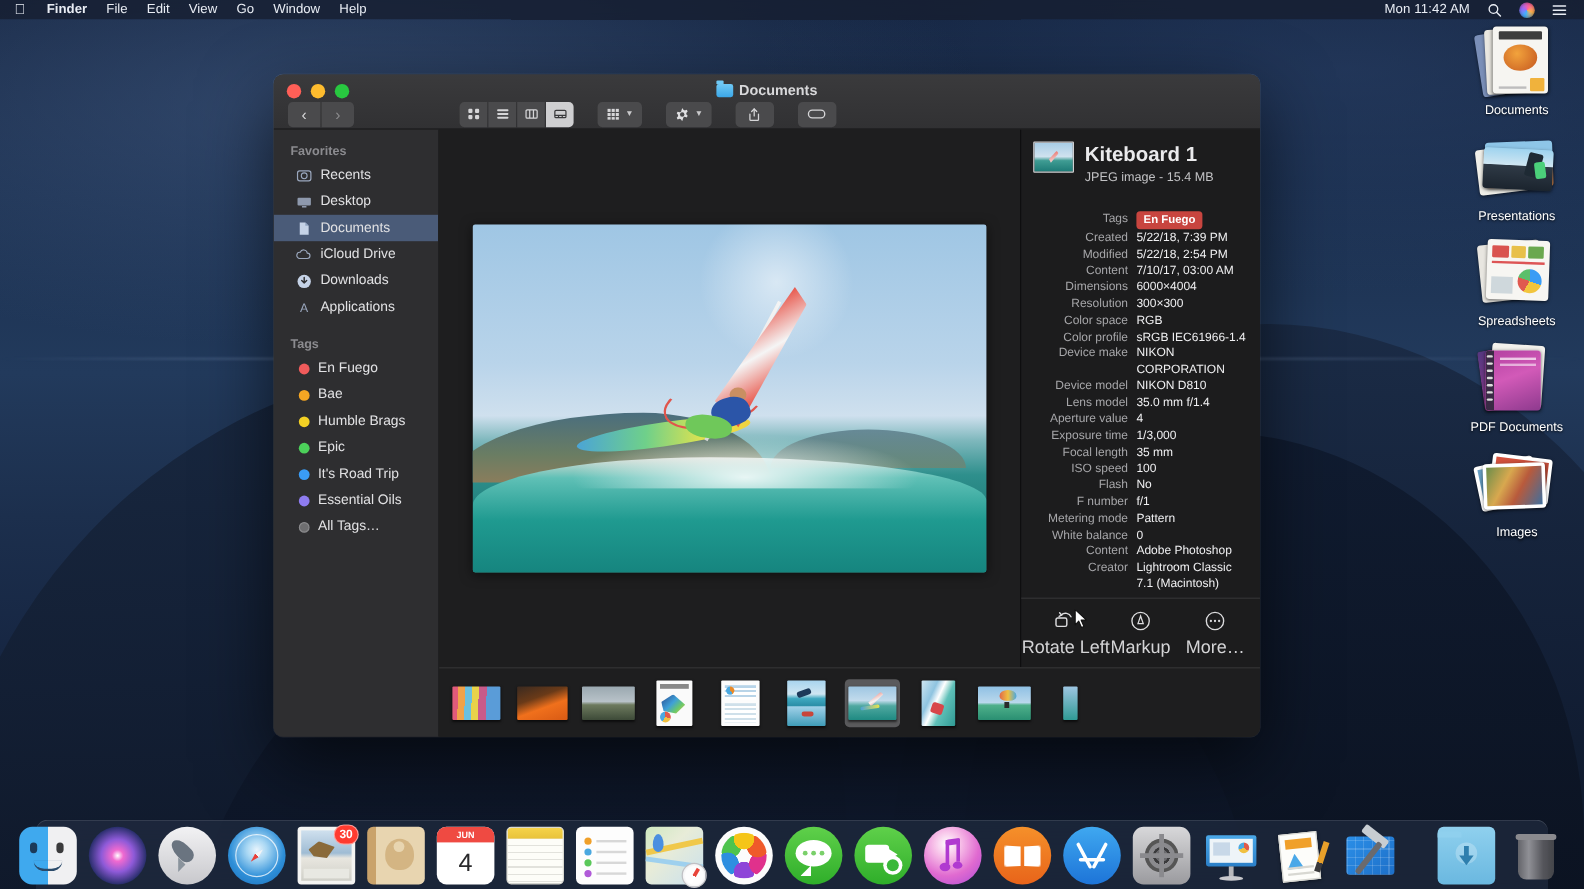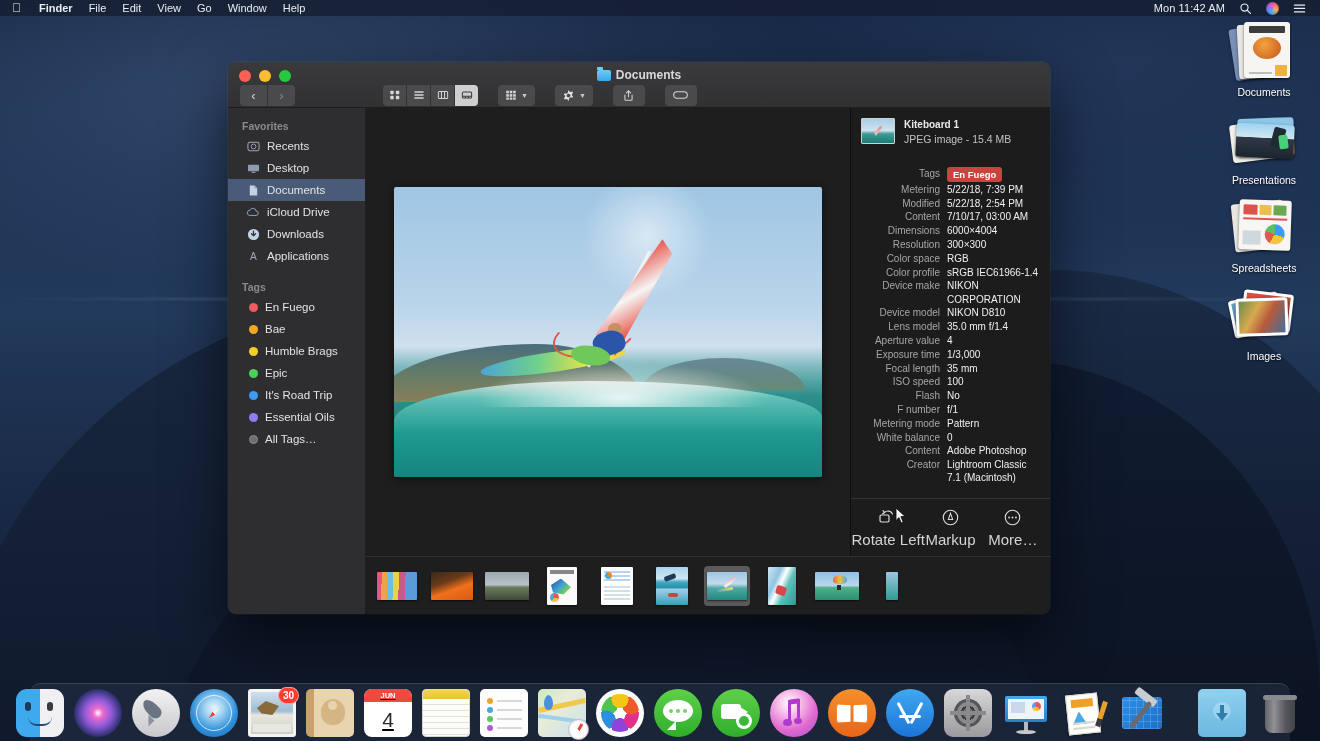--- a/index.html
+++ b/index.html
@@ -258,21 +258,21 @@
   #thumb {
     width: 34px; height: 26px; border: 1.5px solid #d0d0d2; border-radius: 1px;
     background: linear-gradient(to bottom, #a8cde6 0%, #cfe2ef 48%, #3f9c93 62%, #1d7a76 100%);
     flex: 0 0 34px; position: relative; overflow: hidden;
   }
   #thumb::after {
     content:""; position:absolute; left:38%; top:28%; width:8px; height:10px;
     background: linear-gradient(160deg,#e8615a,#f3f3f3);
     clip-path: polygon(80% 0, 100% 20%, 20% 100%, 0 70%);
   }
-  #infoname { color: #eaeaec; font-size: 10px; font-weight: 600; line-height: 1.3; }
+  #infoname { color: #eaeaec; font-size: 17px; font-weight: 600; line-height: 1.3; }
   #infosub { color: #c2c2c4; font-size: 10.5px; margin-top: 2px; }
 
   #metatable { padding: 22px 10px 10px 4px; overflow: hidden; flex: 1; }
   .mrow { display: flex; font-size: 10px; line-height: 13.2px; margin-bottom: 0.6px; }
   .mkey { width: 92px; flex: 0 0 92px; text-align: right; color: #a6a6a9; padding-right: 7px; }
   .mval { color: #f0f0f2; flex: 1; word-break: break-word; }
   .tagchip {
     display: inline-block; background: #c8453f; color: #fff;
     border-radius: 3px; padding: 1px 6px; font-size: 9.5px; font-weight: 600;
   }
@@ -401,20 +401,34 @@
         <div style="position:absolute;left:20px;top:5px;width:12px;height:10px;background:#e8c04a;border-radius:1px;"></div>
         <div style="position:absolute;left:34px;top:5px;width:13px;height:10px;background:#6aa84f;border-radius:1px;"></div>
         <div style="position:absolute;left:4px;top:18px;right:4px;height:2px;background:#d55;"></div>
         <div style="position:absolute;left:26px;top:24px;width:20px;height:20px;border-radius:50%;background:conic-gradient(#3a9cf5 0 30%,#f2c53d 30% 58%,#e0594f 58% 80%,#5bbf6a 80% 100%);"></div>
         <div style="position:absolute;left:4px;bottom:5px;width:18px;height:14px;background:#cfd8dc;"></div>
       </div>
     </div>
     <div class="lbl">Spreadsheets</div>
   </div>
 
+  <div class="dicon">
+    <div class="art">
+      <div class="stack" style="left:6px;top:6px;width:44px;height:50px;background:#2b2b33;transform:rotate(-8deg);overflow:hidden;">
+        <div style="position:absolute;inset:0;background:linear-gradient(150deg,#5b3a8e,#c13fa0);opacity:.85;"></div>
+      </div>
+      <div class="stack" style="left:14px;top:3px;width:44px;height:52px;background:#f2f1ec;transform:rotate(4deg);"></div>
+      <div class="stack" style="left:10px;top:8px;width:46px;height:50px;background:linear-gradient(160deg,#b13fa0 0%,#d25ab8 45%,#8e3a8e 100%);overflow:hidden;">
+        <div style="position:absolute;left:0;top:0;bottom:0;width:7px;background:#3a2a45;"></div>
+        <div style="position:absolute;left:1px;top:4px;width:5px;height:2px;background:#ddd;border-radius:1px;box-shadow:0 6px 0 #ddd,0 12px 0 #ddd,0 18px 0 #ddd,0 24px 0 #ddd,0 30px 0 #ddd,0 36px 0 #ddd;"></div>
+        <div style="position:absolute;left:12px;top:6px;right:4px;height:2px;background:rgba(255,255,255,.7);box-shadow:0 5px 0 rgba(255,255,255,.55);"></div>
+      </div>
+    </div>
+    <div class="lbl">PDF Documents</div>
+  </div>
 
   <div class="dicon">
     <div class="art">
       <div class="stack" style="left:3px;top:12px;width:50px;height:38px;background:#fff;transform:rotate(-12deg);padding:3px;">
         <div style="width:100%;height:100%;background:linear-gradient(160deg,#6ba3c8,#3f6f8e);"></div>
       </div>
       <div class="stack" style="left:14px;top:8px;width:50px;height:38px;background:#fff;transform:rotate(7deg);padding:3px;">
         <div style="width:100%;height:100%;background:linear-gradient(160deg,#d8543f,#8e3a2a);"></div>
       </div>
       <div class="stack" style="left:8px;top:14px;width:52px;height:38px;background:#fff;transform:rotate(-2deg);padding:3px;">
@@ -659,21 +673,21 @@
               <div id="infosub">JPEG image - 15.4 MB</div>
             </div>
           </div>
 
           <div id="metatable">
             <div class="mrow">
               <div class="mkey">Tags</div>
               <div class="mval"><span class="tagchip">En Fuego</span></div>
             </div>
             <div class="mrow">
-              <div class="mkey">Metering</div>
+              <div class="mkey">Created</div>
               <div class="mval">5/22/18, 7:39 PM</div>
             </div>
             <div class="mrow">
               <div class="mkey">Modified</div>
               <div class="mval">5/22/18, 2:54 PM</div>
             </div>
             <div class="mrow">
               <div class="mkey">Content</div>
               <div class="mval">7/10/17, 03:00 AM</div>
             </div>
@@ -873,21 +887,21 @@
       <div style="position:absolute;left:2px;bottom:2px;right:2px;height:8px;background:#e8e8e2;"></div>
     </div>
     <div class="badge">30</div>
   </div>
 
   <div class="dapp" style="border-radius:5px;background:linear-gradient(to right,#c9a26a 0 16%,#e8d5b0 16% 100%);">
     <div style="position:absolute;right:9px;top:10px;width:24px;height:26px;border-radius:50% 50% 45% 45%;background:#c39a5e;opacity:.55;"></div>
     <div style="position:absolute;right:17px;top:12px;width:9px;height:9px;border-radius:50%;background:#e8d5b0;"></div>
   </div>
 
-  <div class="dapp" style="border-radius:8px;background:#fff;overflow:hidden;text-decoration:underline;">
+  <div class="dapp" style="border-radius:8px;background:#fff;overflow:hidden;">
     <div style="height:13px;background:#ef4a42;color:#fff;font-size:7.5px;font-weight:bold;display:flex;align-items:center;justify-content:center;">JUN</div>
     <div style="height:35px;display:flex;align-items:center;justify-content:center;color:#2a2a2c;font-size:21px;">4</div>
   </div>
 
   <div class="dapp" style="border-radius:4px;background:#fdfdf8;overflow:hidden;border:0.5px solid #d8d8d0;">
     <div style="height:9px;background:linear-gradient(to bottom,#f5d34a,#e8c23a);"></div>
     <div style="padding:5px 5px 0 5px;background:repeating-linear-gradient(to bottom,transparent 0 5px,#e2e2dc 5px 6px);height:38px;"></div>
   </div>
 
   <div class="dapp" style="border-radius:5px;background:#fdfdfd;overflow:hidden;">

